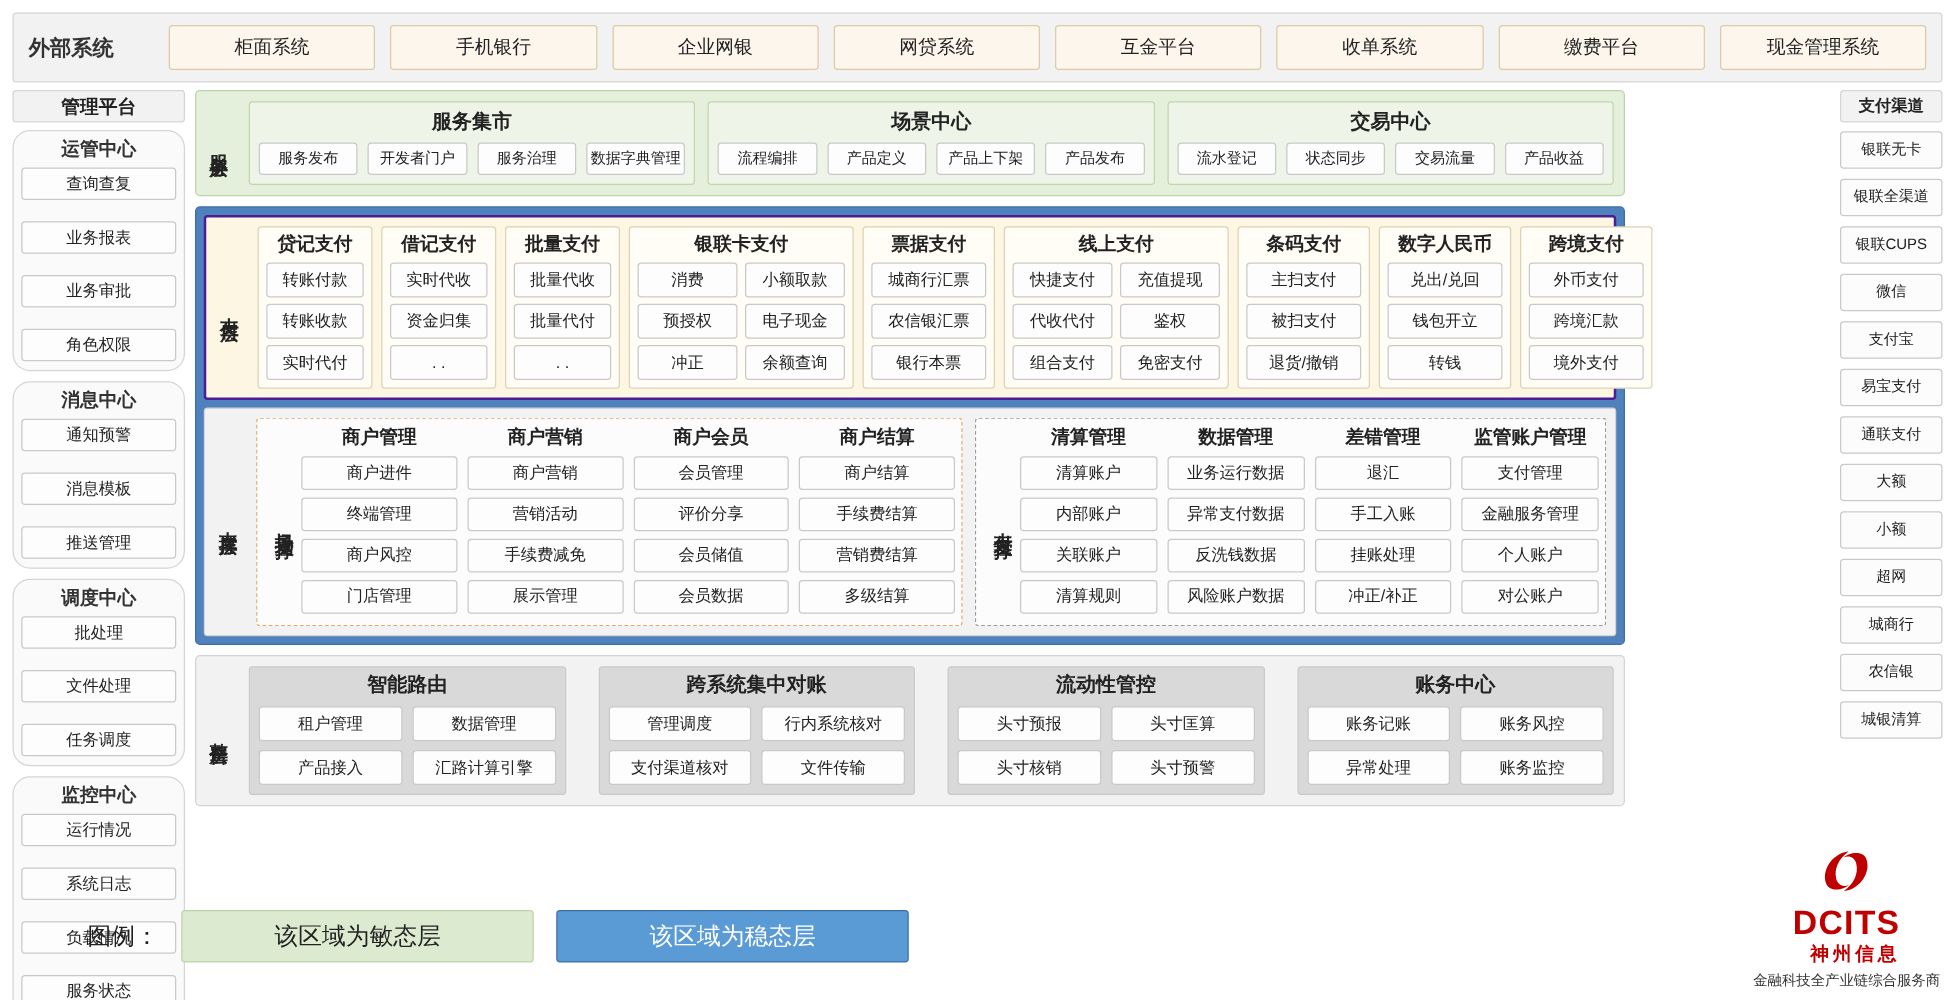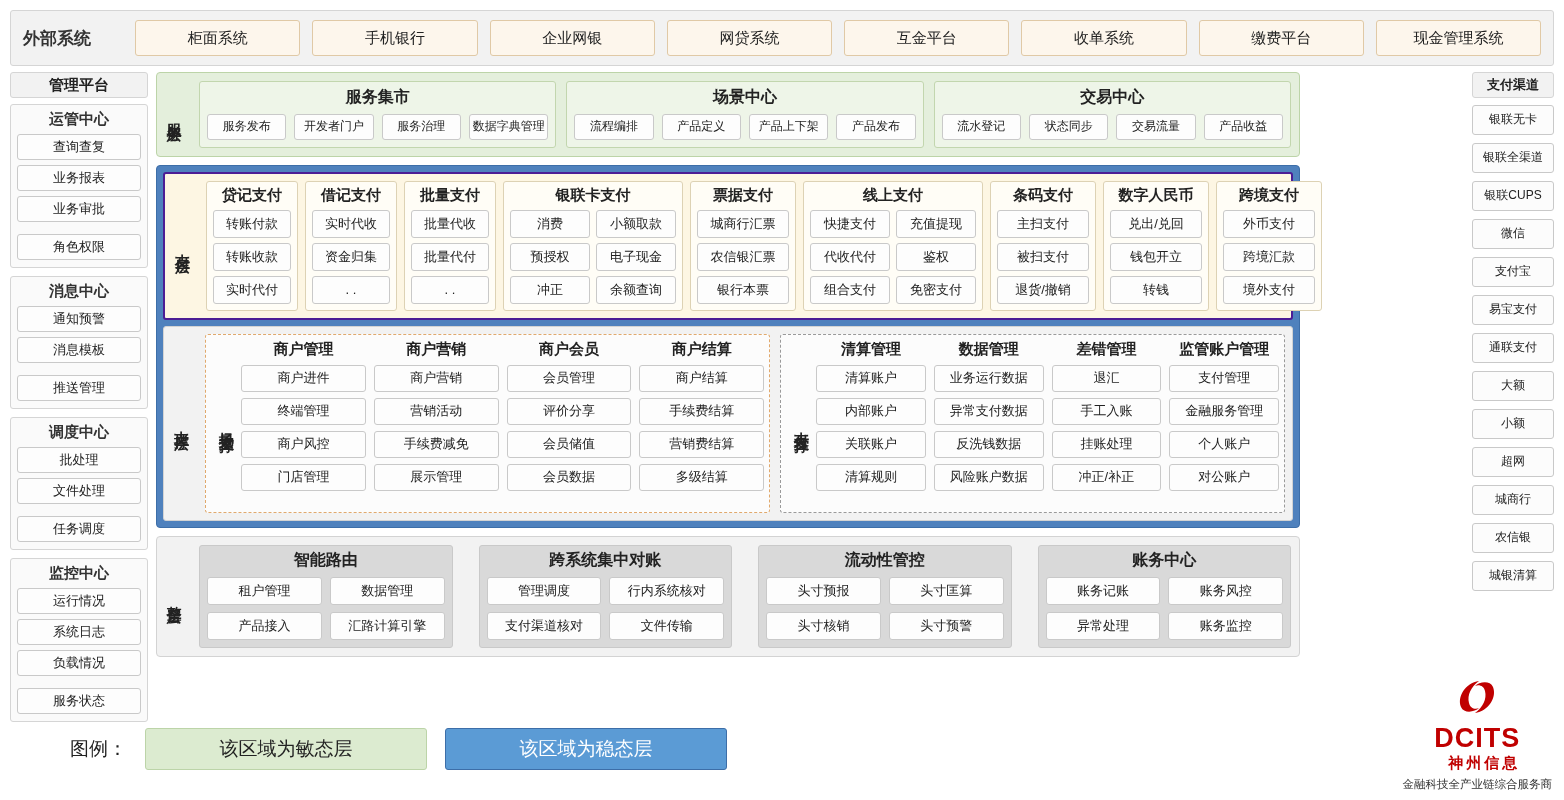--- a/index.html
+++ b/index.html
@@ -39,27 +39,27 @@
   
   #leftcol {
     position:absolute; left:10px; top:72px; width:138px;
   }
   .lc-title {
     height:26px; background:#f2f2f2; border:1px solid #d5d5d5; border-radius:3px;
     display:flex; align-items:center; justify-content:center;
     font-weight:bold; font-size:15px; margin-bottom:6px;
   }
   .lc-group {
-    border:1px solid #d5d5d5; border-radius:3px; background:#fafafa;
+    border:1px solid #d5d5d5; border-radius:14px; background:#fafafa;
     padding:5px 6px 7px; margin-bottom:8px;
   }
   .lc-group h4 {
     margin:0 0 5px; font-size:15px; font-weight:bold; text-align:center; color:#333;
   }
-  .lc-group .chip { height:26px; margin-bottom:5px; font-size:13px; }
+  .lc-group .chip { height:26px; margin-bottom:17px; font-size:13px; }
   .lc-group .chip:last-child { margin-bottom:0;margin-top:12px; }
 
   
   #rightcol {
     position:absolute; right:10px; top:72px; width:82px;
   }
   #rightcol .rc-title {
     height:26px; background:#f2f2f2; border:1px solid #d5d5d5; border-radius:3px;
     display:flex; align-items:center; justify-content:center;
     font-weight:bold; font-size:13px; margin-bottom:7px;
@@ -124,21 +124,21 @@
   #support .area.scene { border:1px dashed #e0a96d; background:#fcfcfc; flex:0 0 565px; }
   #support .area.pay { border:1px dashed #9a9a9a; background:#fcfcfc; flex:1; }
   #support .area-label {
     width:30px; flex:none; display:flex; align-items:center; justify-content:center;
     font-weight:bold; font-size:15px; writing-mode:vertical-rl; letter-spacing:2px;
   }
   #support .cols { flex:1; display:flex; gap:8px; }
   #support .col { flex:1; }
   #support .col h4 { margin:0 0 6px; text-align:center; font-size:15px; font-weight:bold; }
   #support .col .chip { height:27px; margin-bottom:6px; font-size:13px; }
-  #support .col .chip:last-child { margin-bottom:16px; }
+  #support .col .chip:last-child { margin-bottom:4px; }
 
   
   #integration { background:#f2f2f2; border:1px solid #d3d3d3; }
   #integration .int-body { flex:1; display:flex; gap:26px; padding:8px; }
   #integration .grp {
     flex:1; border:1px solid #c9c9c9; background:#d9d9d9; border-radius:3px;
     padding:4px 7px 7px;
   }
   #integration .grp h4 { margin:0 0 6px; text-align:center; font-size:16px; font-weight:bold; }
   #integration .grp .r { display:flex; gap:8px; margin-bottom:7px; }

